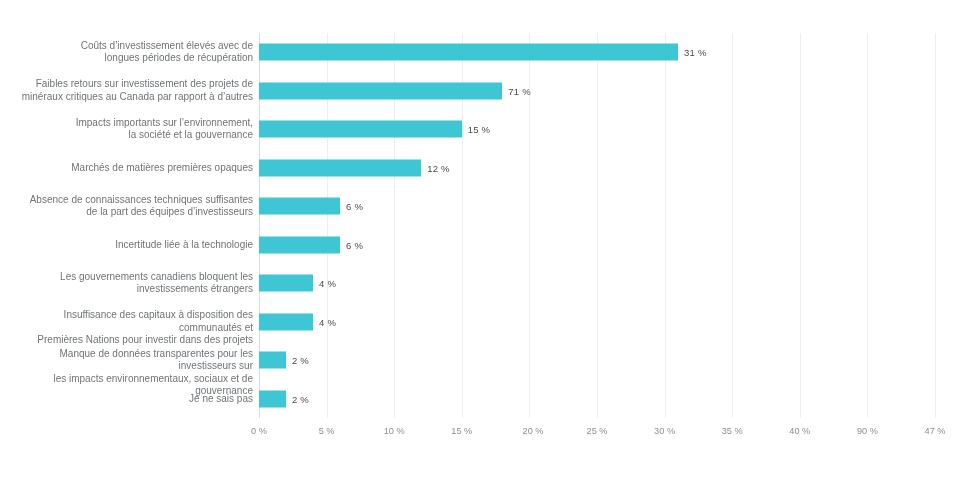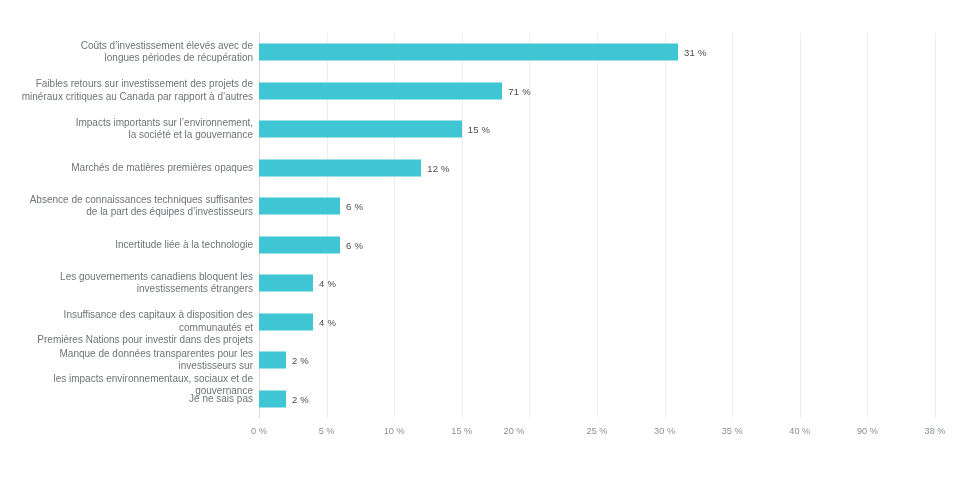--- a/index.html
+++ b/index.html
@@ -192,22 +192,22 @@
           <div class="bar-value" style="left: 33.04px;">2 %</div>
         </div>
       </div>
   </div>
 
   <div class="x-axis">
       <div class="x-tick" style="left: 0px;">0 %</div>
       <div class="x-tick" style="left: 67.6px;">5 %</div>
       <div class="x-tick" style="left: 135.2px;">10 %</div>
       <div class="x-tick" style="left: 202.8px;">15 %</div>
-      <div class="x-tick" style="left: 255px;">20 %</div>
+      <div class="x-tick" style="left: 274px;">20 %</div>
       <div class="x-tick" style="left: 338px;">25 %</div>
       <div class="x-tick" style="left: 405.6px;">30 %</div>
       <div class="x-tick" style="left: 473.2px;">35 %</div>
       <div class="x-tick" style="left: 540.8px;">40 %</div>
       <div class="x-tick" style="left: 608.4px;">90 %</div>
-      <div class="x-tick" style="left: 676px;">38 %</div>
+      <div class="x-tick" style="left: 676px;">47 %</div>
     </div>
 
 </div>
 
 </body></html>

